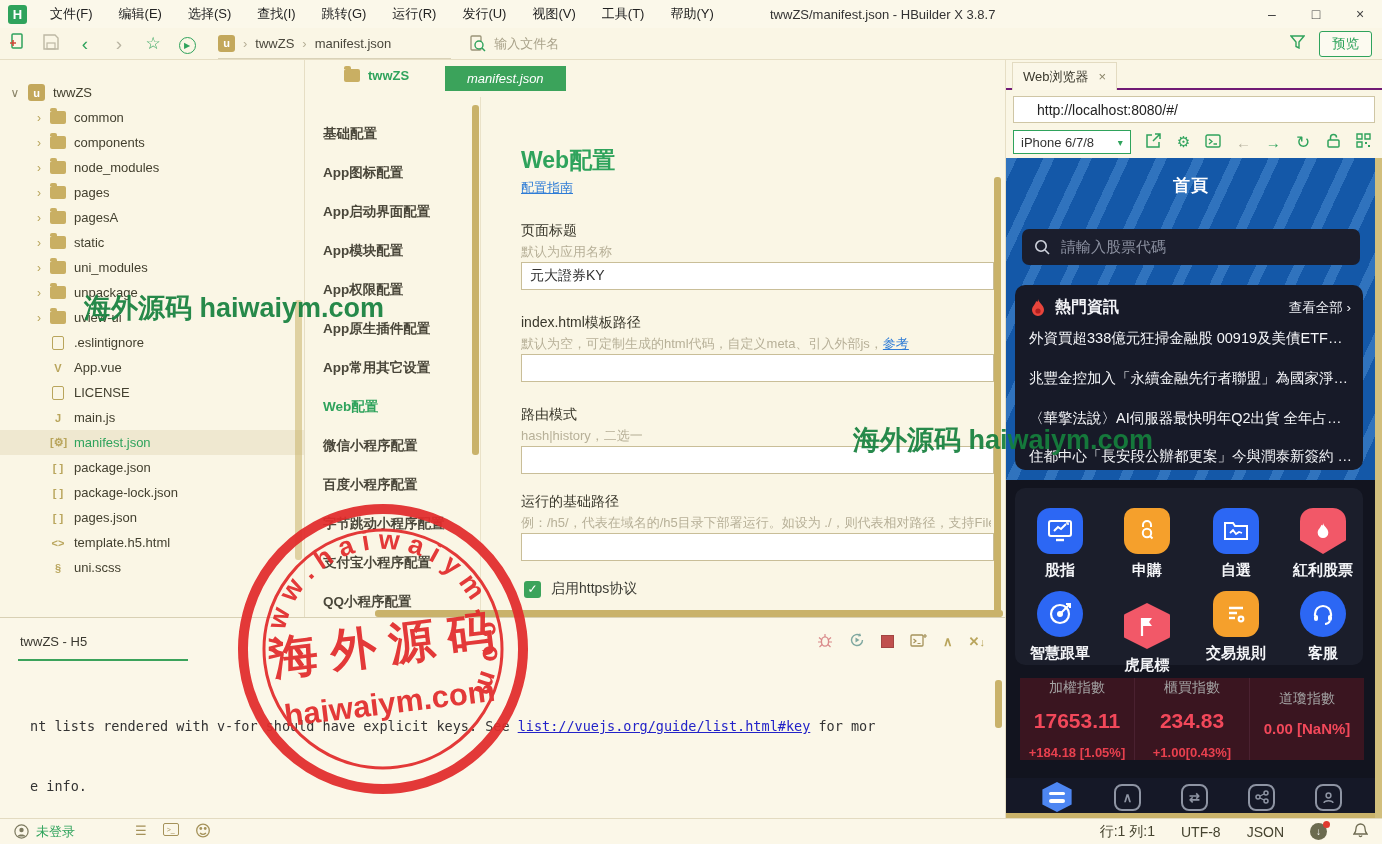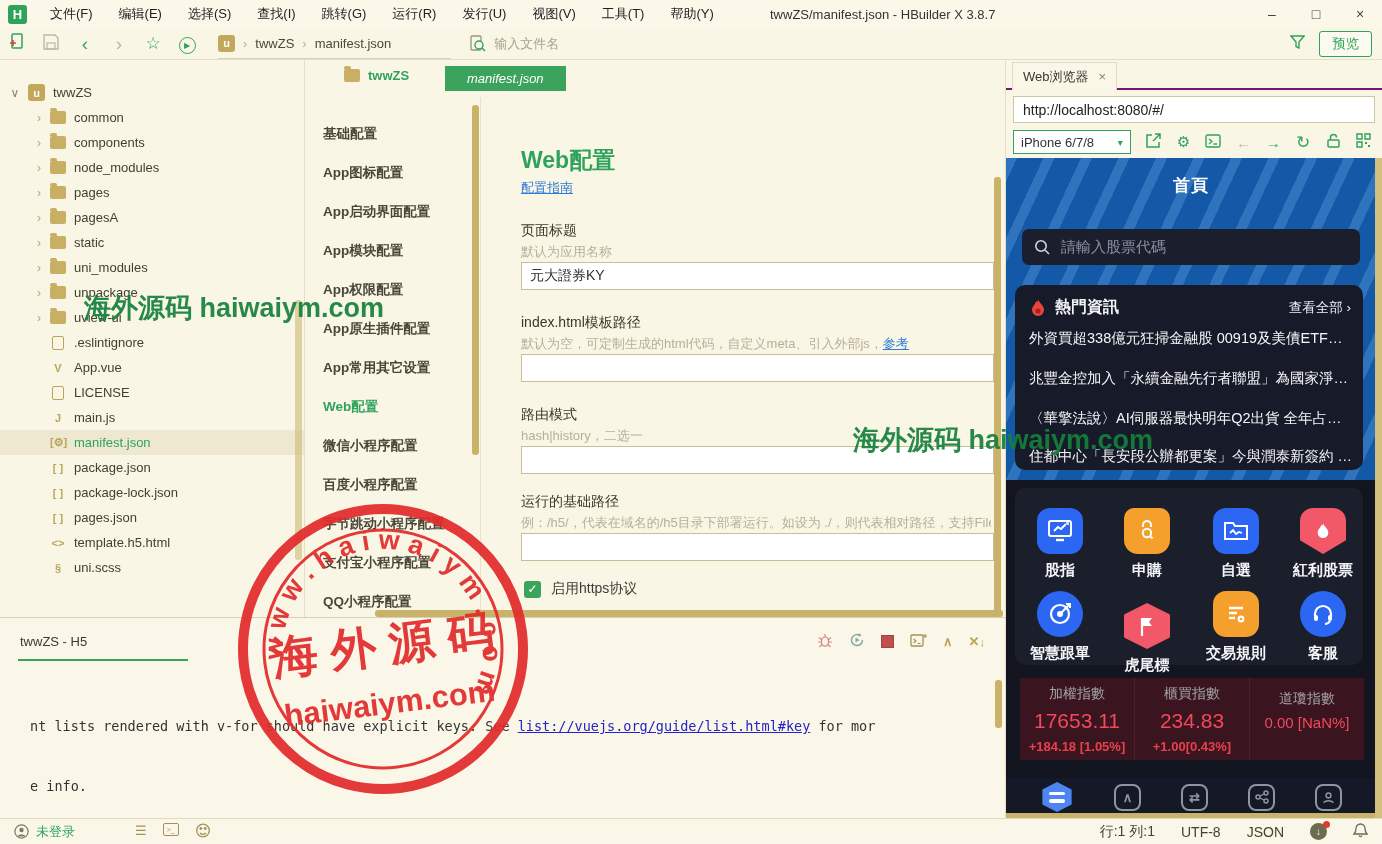--- a/index.html
+++ b/index.html
@@ -63,21 +63,21 @@
 .ctab-line{position:absolute;left:18px;top:41px;width:170px;height:2px;background:#3BA35B}
 .cicons{position:absolute;right:20px;top:14px;display:flex;align-items:center;gap:16px}
 .cbody{position:absolute;top:58px;left:30px;right:16px;font-family:"DejaVu Sans Mono",monospace;font-size:13.5px;color:#333;line-height:20px;white-space:pre}
 .clink{color:#2323C8;text-decoration:underline}
 .stop-sq{width:13px;height:13px;background:#C0504E;border:1px solid #a34542}
 
 .browser{position:absolute;top:60px;left:1005px;width:377px;height:758px;border-left:1px solid #E6DEC4}
 .btabrow{position:absolute;top:0;left:0;right:0;height:30px;border-bottom:2px solid #701a75}
 .btab{position:absolute;left:6px;top:2px;height:28px;background:#FBF7E8;border:1px solid #E3DBC1;border-bottom:none;display:flex;align-items:center;padding:0 10px;gap:10px;color:#3a382c}
 .btab .x{color:#8a8468;font-size:13px}
-.urlbar{position:absolute;top:36px;left:7px;right:7px;height:27px;border:1px solid #CFC6A5;background:#fff;display:flex;align-items:center;padding:0 9px;font-size:14px;color:#222}
+.urlbar{position:absolute;top:36px;left:7px;right:7px;height:27px;border:1px solid #CFC6A5;background:#fff;display:flex;align-items:center;padding:0 23px;font-size:14px;color:#222}
 .devrow{position:absolute;top:68px;left:7px;right:4px;height:28px;display:flex;align-items:center}
 .device{border:1px solid #2FA35C;background:#fff;height:24px;width:118px;display:flex;align-items:center;justify-content:space-between;padding:0 7px;color:#333}
 .device .caret{color:#2FA35C;font-size:10px}
 .brow-ico{width:30px;text-align:center;font-size:15px}
 
 .phone{position:absolute;top:98px;left:0;width:370px;height:660px;background:#12141F;overflow:hidden}
 .phone-head{position:absolute;top:0;left:0;width:100%;height:322px;background:repeating-linear-gradient(115deg,rgba(82,148,216,.45) 0 10px,rgba(82,148,216,0) 10px 34px),#1458A8}
 .p-title{position:absolute;top:16px;width:100%;text-align:center;color:#fff;font-size:17px;font-weight:bold;letter-spacing:1px}
 .p-search{position:absolute;top:71px;left:16px;right:16px;height:36px;background:#1B1E2D;border-radius:7px;display:flex;align-items:center;padding:0 12px;gap:10px}
 .p-search .ph{color:#8B90A0;font-size:15px}
@@ -88,21 +88,21 @@
 .news-more{margin-left:auto;font-size:13.5px;color:#EDEFF4}
 .news-item{position:absolute;left:14px;right:10px;font-size:14.5px;color:#F4F5F8;white-space:nowrap;overflow:hidden;text-overflow:ellipsis}
 .gridcard{top:330px;height:177px;background:#1B1E2B}
 .gcell{position:absolute;width:90px;text-align:center}
 .tile{width:46px;height:46px;border-radius:13px;margin:0 auto;display:flex;align-items:center;justify-content:center}
 .glabel{margin-top:7px;font-size:15px;color:#F4F5F8;font-weight:bold;white-space:nowrap}
 .indices{position:absolute;top:520px;left:14px;right:12px;height:82px;background:#3A1520;display:flex}
 .idx{flex:1;display:flex;flex-direction:column;align-items:center;justify-content:center;border-left:1px solid #4A2130}
 .idx:first-child{border-left:none}
 .idx-name{color:#a3a3a3;font-size:14px;font-weight:normal}
-.idx-val{color:#F2485A;font-size:21px;font-weight:normal;margin:6px 0}
+.idx-val{color:#F2485A;font-size:21px;font-weight:bold;margin:12px 0}
 .idx-val.small{font-size:15px}
 .idx-chg{color:#E8404E;font-size:13px;font-weight:bold}
 .pnav{position:absolute;top:620px;left:0;width:100%;height:38px;background:#151827;display:flex;align-items:center;justify-content:space-around;padding:0 14px}
 .nav-hex{width:34px;height:30px;background:#4D86F2;clip-path:polygon(50% 0,93% 25%,93% 75%,50% 100%,7% 75%,7% 25%);display:flex;flex-direction:column;align-items:center;justify-content:center;gap:4px}
 .nav-hex i{display:block;width:16px;height:3.5px;background:#fff;border-radius:2px}
 .nav-box{width:27px;height:27px;border:2px solid #8E94A3;border-radius:8px;display:flex;align-items:center;justify-content:center;color:#8E94A3;font-size:13px;font-weight:bold}
 .phone-scroll{position:absolute;top:98px;right:0px;width:7px;height:660px;background:#D2BF7D}
 
 .statusbar{position:absolute;bottom:0;left:0;right:0;height:26px;background:#FBF7E8;border-top:1px solid #E3DBC1;display:flex;align-items:center}
 .sb-left{display:flex;align-items:center;margin-left:14px;gap:7px;color:#2FA35C}

